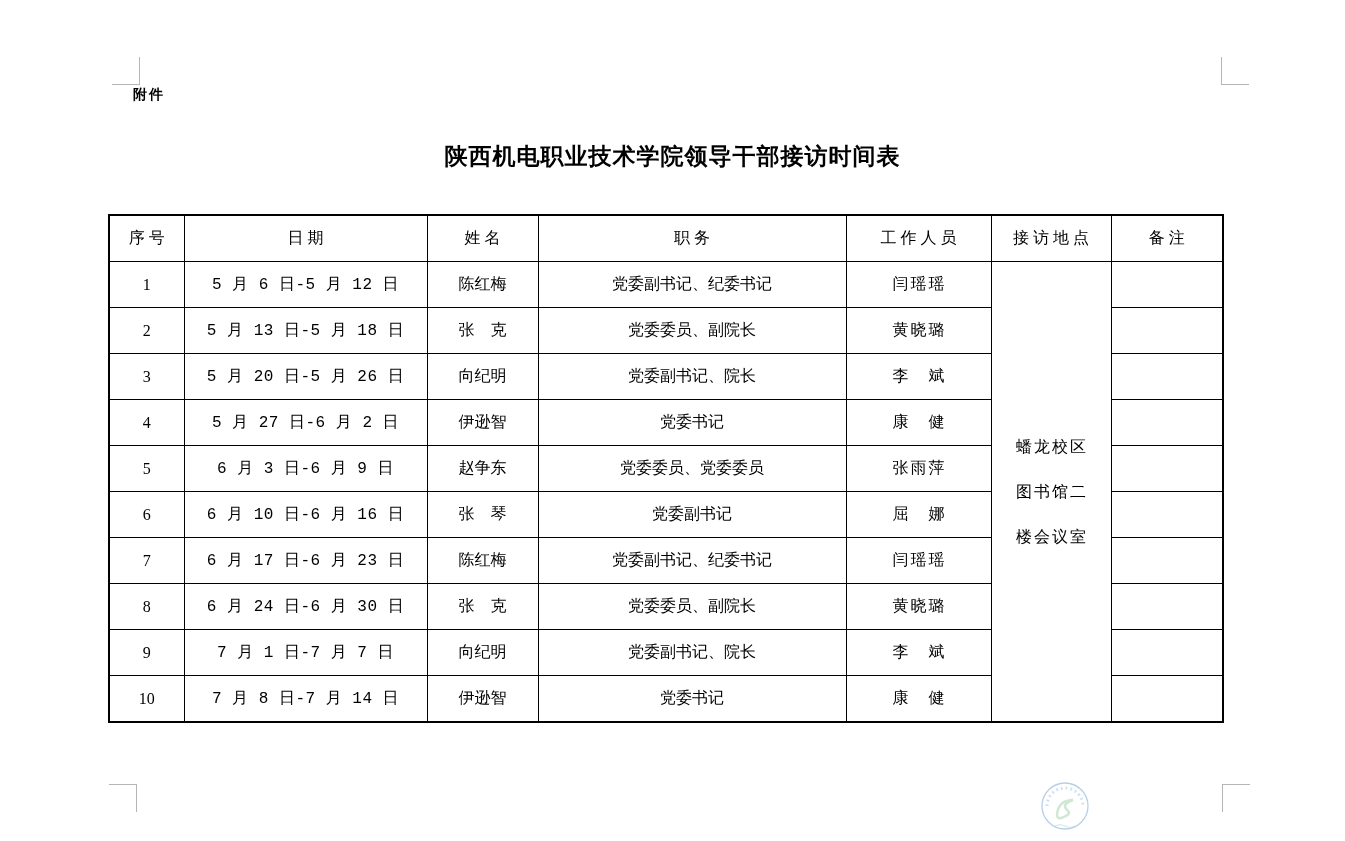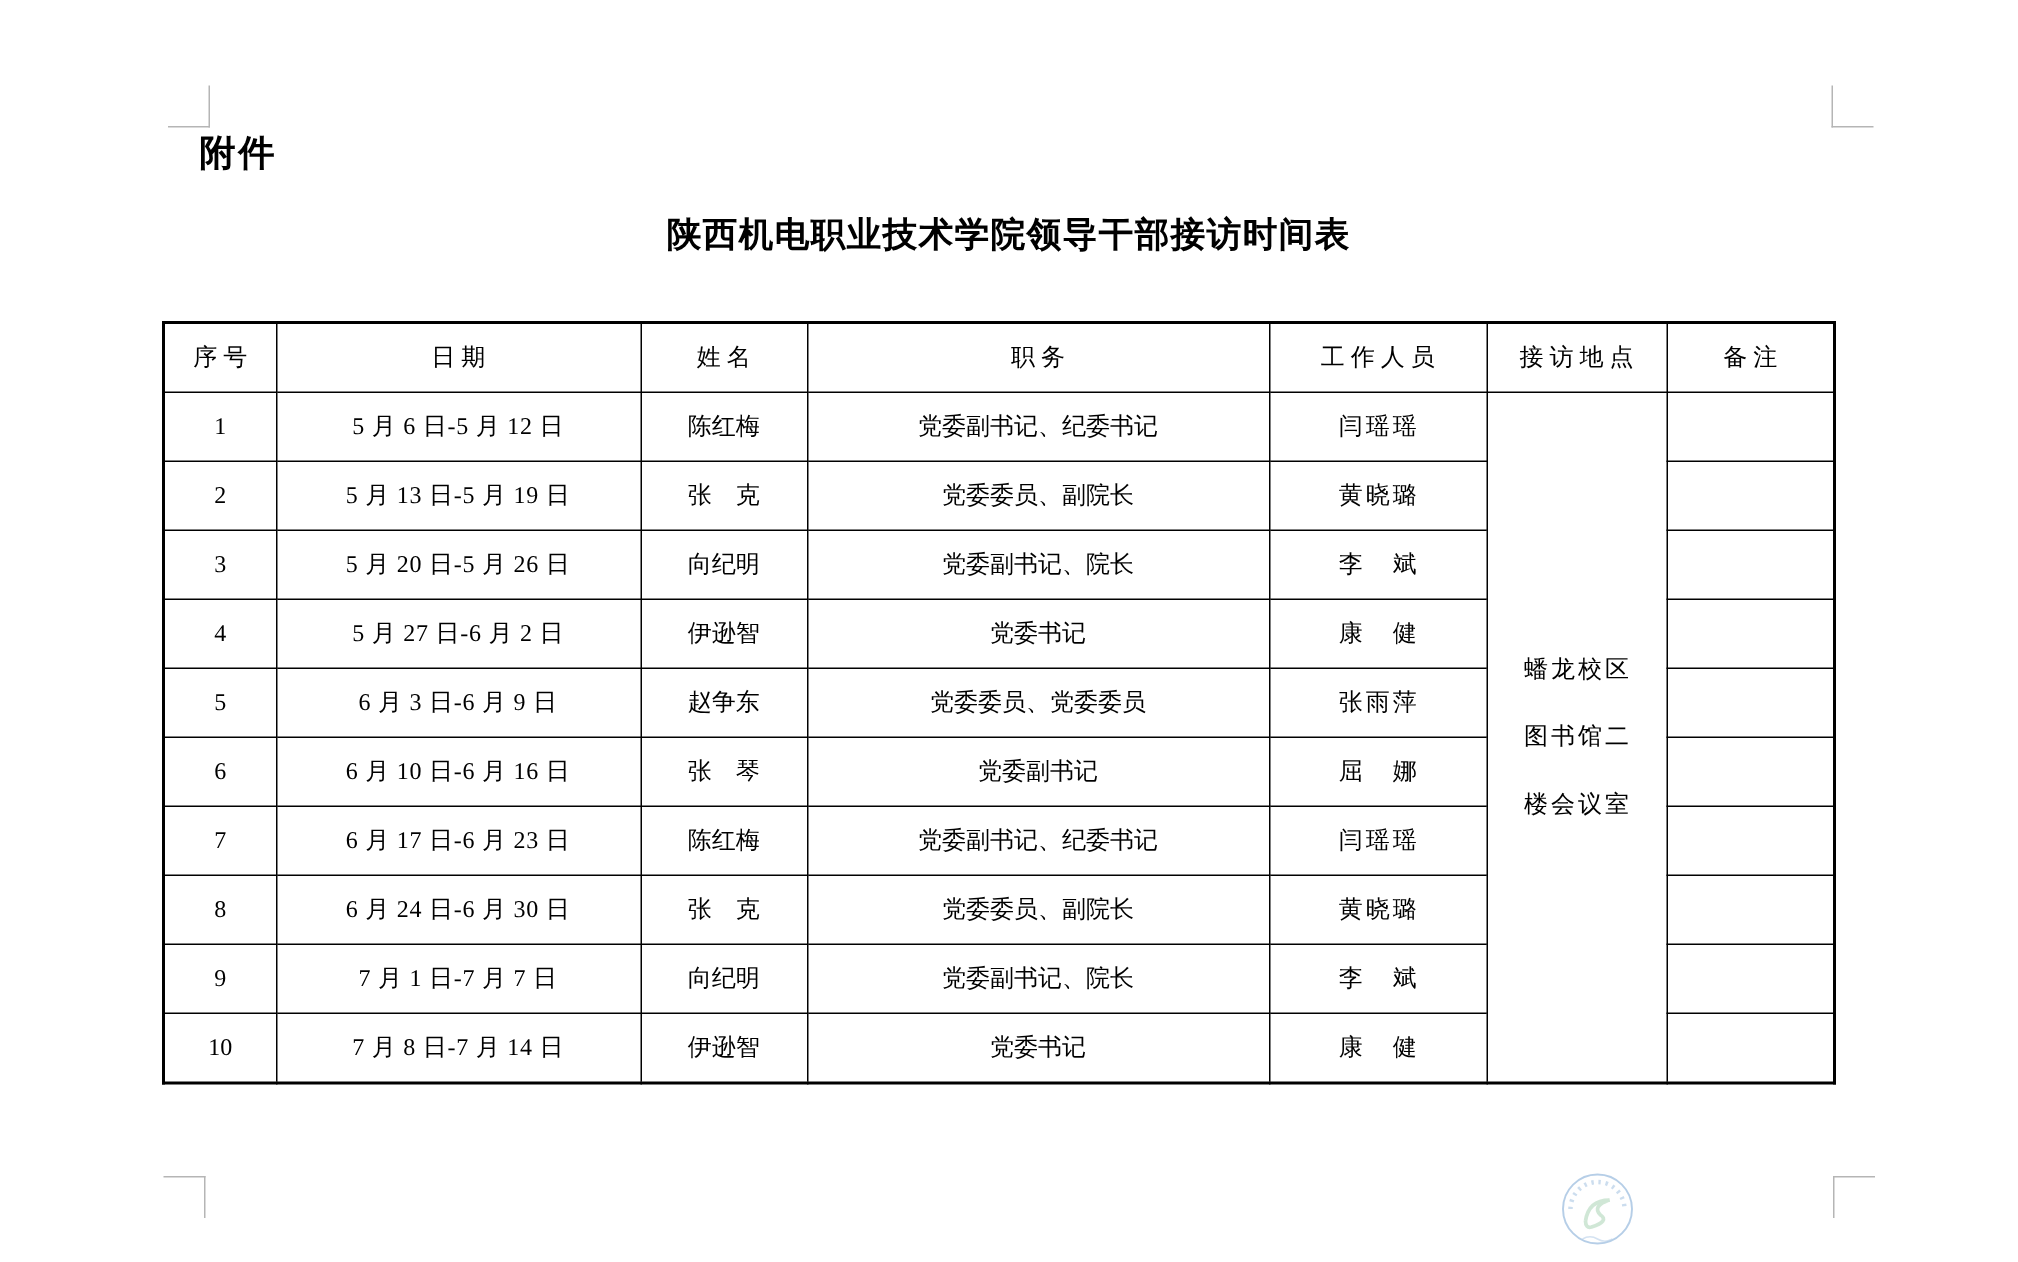--- a/index.html
+++ b/index.html
@@ -2,21 +2,21 @@
 <html><head>
 <meta charset="utf-8">
 <style>
   html,body{margin:0;padding:0;}
   body{
     width:1345px;height:841px;position:relative;background:#ffffff;
     font-family:"Liberation Serif","DejaVu Serif",serif;color:#000;overflow:hidden;
   }
   .attachment-label{
     position:absolute;left:133px;top:86px;
-    font-size:24px;font-weight:bold;letter-spacing:2px;
+    font-size:14px;font-weight:bold;letter-spacing:2px;
   }
   .doc-title{
     position:absolute;left:0;top:141px;width:1345px;text-align:center;
     font-size:23px;font-weight:bold;letter-spacing:1px;
   }
   
   .cropmark{position:absolute;width:27px;height:27px;}
   .cm-tl{left:112px;top:57px;border-right:1px solid #b5b5b5;border-bottom:1px solid #b5b5b5;}
   .cm-tr{left:1221px;top:57px;border-left:1px solid #b5b5b5;border-bottom:1px solid #b5b5b5;}
   .cm-bl{left:109px;top:784px;border-right:1px solid #b5b5b5;border-top:1px solid #b5b5b5;}
@@ -26,21 +26,21 @@
     position:absolute;left:108px;top:214px;
     border-collapse:collapse;table-layout:fixed;
     border:2px solid #000;
   }
   .schedule th,.schedule td{
     border:1px solid #000;padding:0;height:45px;
     font-size:16px;font-weight:normal;text-align:center;vertical-align:middle;
     overflow:hidden;white-space:nowrap;
   }
   .schedule th{letter-spacing:4px;text-indent:4px;}
-  .c-date{letter-spacing:0.5px;}
+  .c-date{letter-spacing:0.5px;font-family:Liberation Mono, monospace;}
   .c-pos{text-align:left;padding-left:9px;font-family:Liberation Serif, serif;}
   .c-staff{letter-spacing:2px;text-indent:2px;}
   .c-loc{vertical-align:middle;}
   .loc-line{display:block;line-height:45px;letter-spacing:2px;text-indent:2px;}
   .seal{position:absolute;left:1033px;top:774px;opacity:0.5;}
 </style>
 </head>
 <body>
 
 <div class="cropmark cm-tl"></div>
@@ -81,21 +81,21 @@
     <td class="c-staff">闫瑶瑶</td>
     <td class="c-loc" rowspan="10">
       <span class="loc-line">蟠龙校区</span>
       <span class="loc-line">图书馆二</span>
       <span class="loc-line">楼会议室</span>
     </td>
     <td class="c-remark"></td>
   </tr>
       <tr>
     <td class="c-no">2</td>
-    <td class="c-date">5 月 13 日-5 月 19 日</td>
+    <td class="c-date">5 月 13 日-5 月 18 日</td>
     <td class="c-name">张　克</td>
     <td class="c-pos">党委委员、副院长</td>
     <td class="c-staff">黄晓璐</td>
 
     <td class="c-remark"></td>
   </tr>
       <tr>
     <td class="c-no">3</td>
     <td class="c-date">5 月 20 日-5 月 26 日</td>
     <td class="c-name">向纪明</td>

